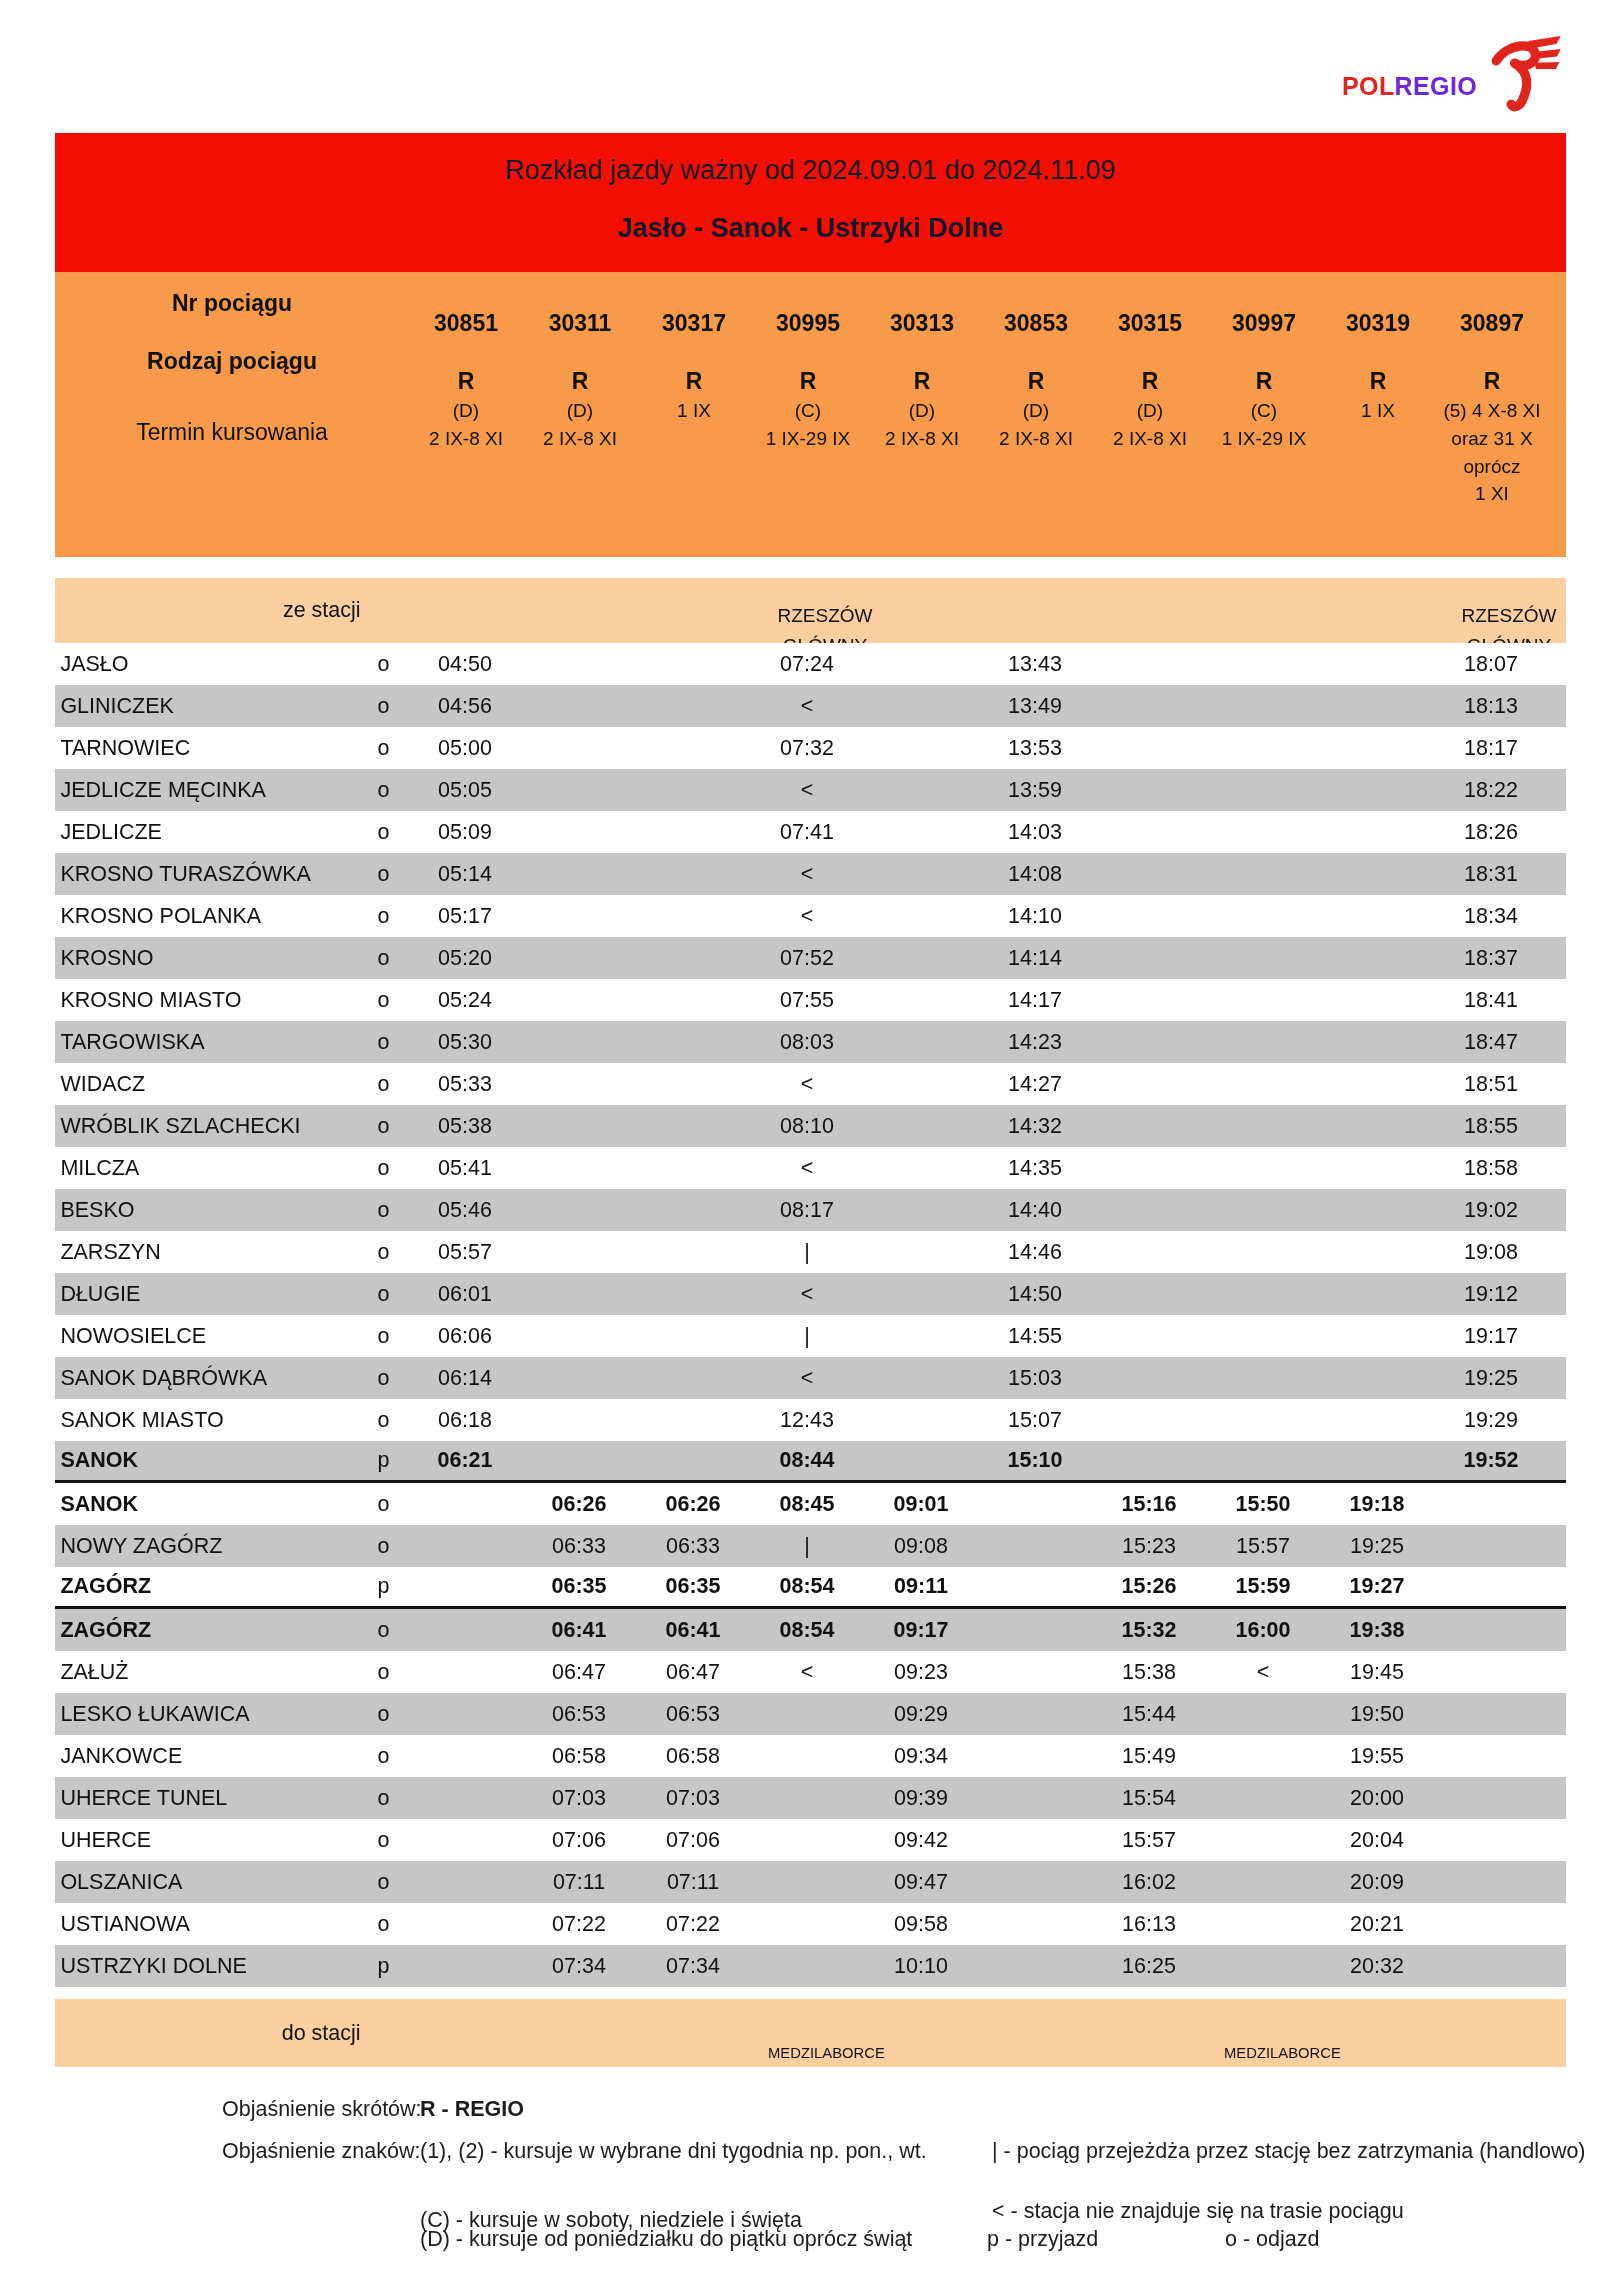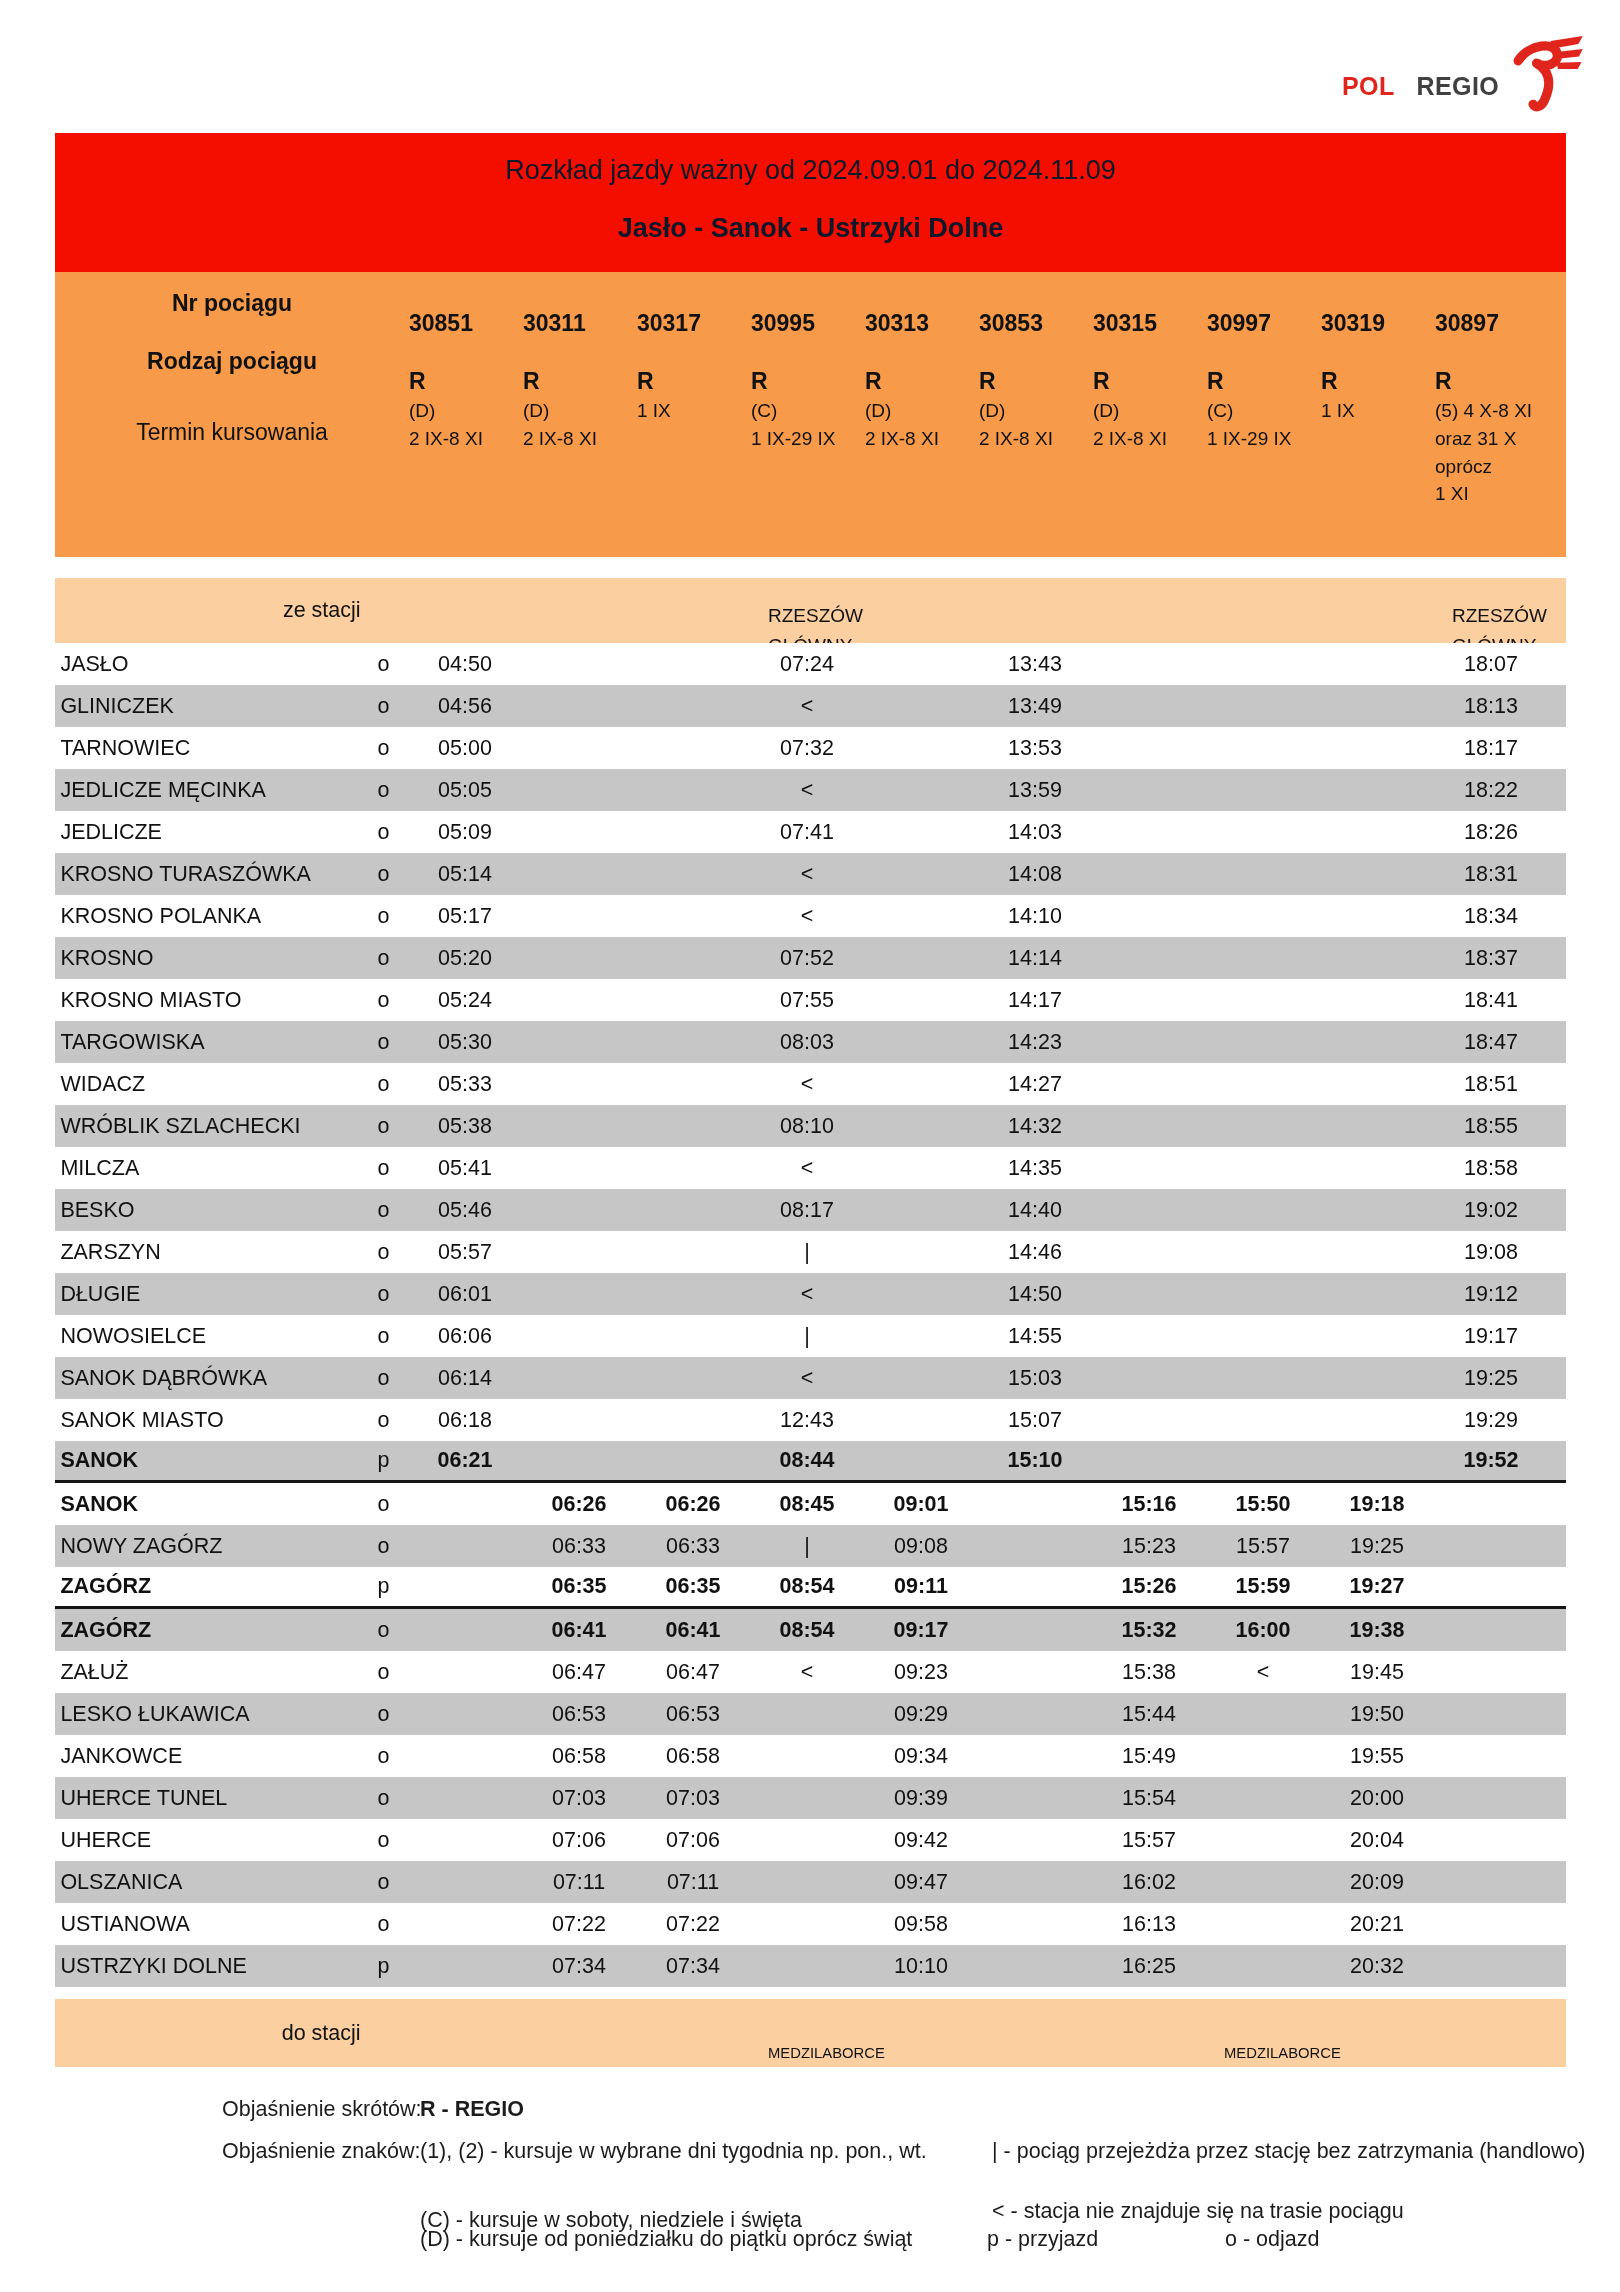--- a/index.html
+++ b/index.html
@@ -3,41 +3,41 @@
 <meta charset="utf-8">
 <style>
   html,body{margin:0;padding:0;background:#ffffff;}
   .page{position:relative;width:1620px;height:2293px;background:#ffffff;
         font-family:"Liberation Sans",sans-serif;color:#111;overflow:hidden;}
 
   
   .logo{position:absolute;left:1342px;top:36px;display:flex;align-items:center;}
   .logo-text{font-size:25px;font-weight:bold;letter-spacing:0.4px;margin-top:23px;}
   .logo-pol{color:#e0251d;}
-  .logo-regio{color:#404040;margin-left:22px;}
+  .logo-regio{color:#6d28d9;}
   .logo svg{margin-left:9px;}
 
   
   .redbar{position:absolute;left:55px;top:133px;width:1511px;height:140px;background:#f30e00;
           color:#0f172a;text-align:center;}
   .redbar .line1{padding-top:21.5px;font-size:27px;}
   .redbar .line2{padding-top:27px;font-size:27px;font-weight:bold;}
 
   
   .orange{position:absolute;left:55px;top:272px;width:1511px;height:285px;background:#f79a49;
           display:flex;flex-direction:column;box-sizing:border-box;}
   .oh-row{display:flex;align-items:center;}
   .oh-row.r-nr{height:63px;}
   .oh-row.r-rodzaj{height:52px;}
   .oh-row.r-nazwa{height:79px;}
   .oh-row.r-termin{height:91px;}
   .oh-label{width:354px;text-align:center;font-size:23px;font-weight:bold;box-sizing:border-box;}
   .oh-label.reg{font-weight:normal;}
   .oh-cells{display:flex;flex:1;}
-  .tcol{width:114px;white-space:pre-line;margin-top:40px;}
+  .tcol{width:114px;text-align:center;white-space:pre-line;margin-top:40px;}
   .tcol.nr{font-size:23px;font-weight:bold;}
   .tcol.rodzaj{font-size:23px;font-weight:bold;}
   .tcol.nazwa{font-size:15px;font-weight:bold;line-height:1.5;}
   .tcol.termin{font-size:19px;line-height:1.45;}
 
   
   .band{position:absolute;left:55px;width:1511px;background:#fbcfa0;display:flex;align-items:center;gap:43px;}
   .band-label{width:354px;text-align:right;padding-right:22.4px;box-sizing:border-box;font-size:21.5px;}
   .band-cells{display:flex;flex:1;}
   .band .tcol{font-size:19px;line-height:1.55;}

